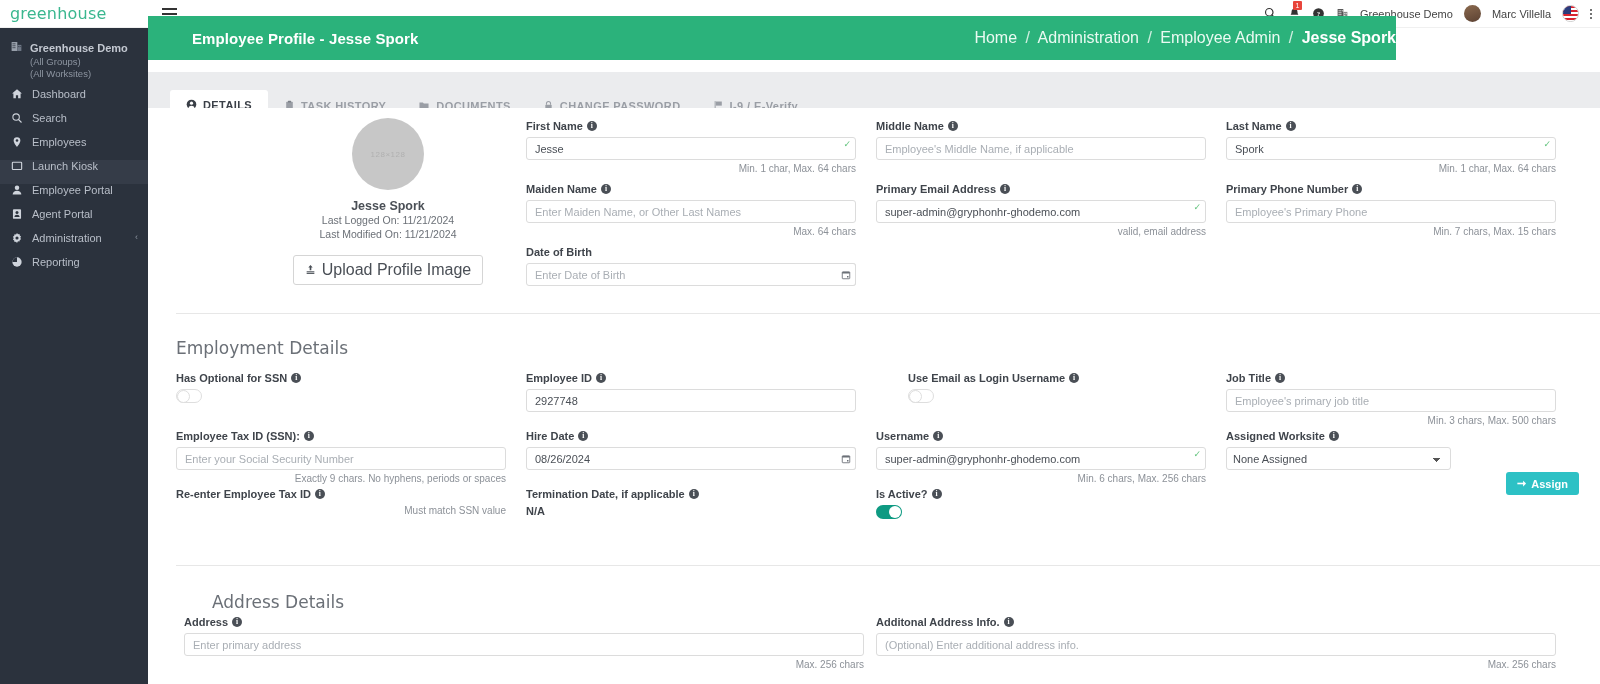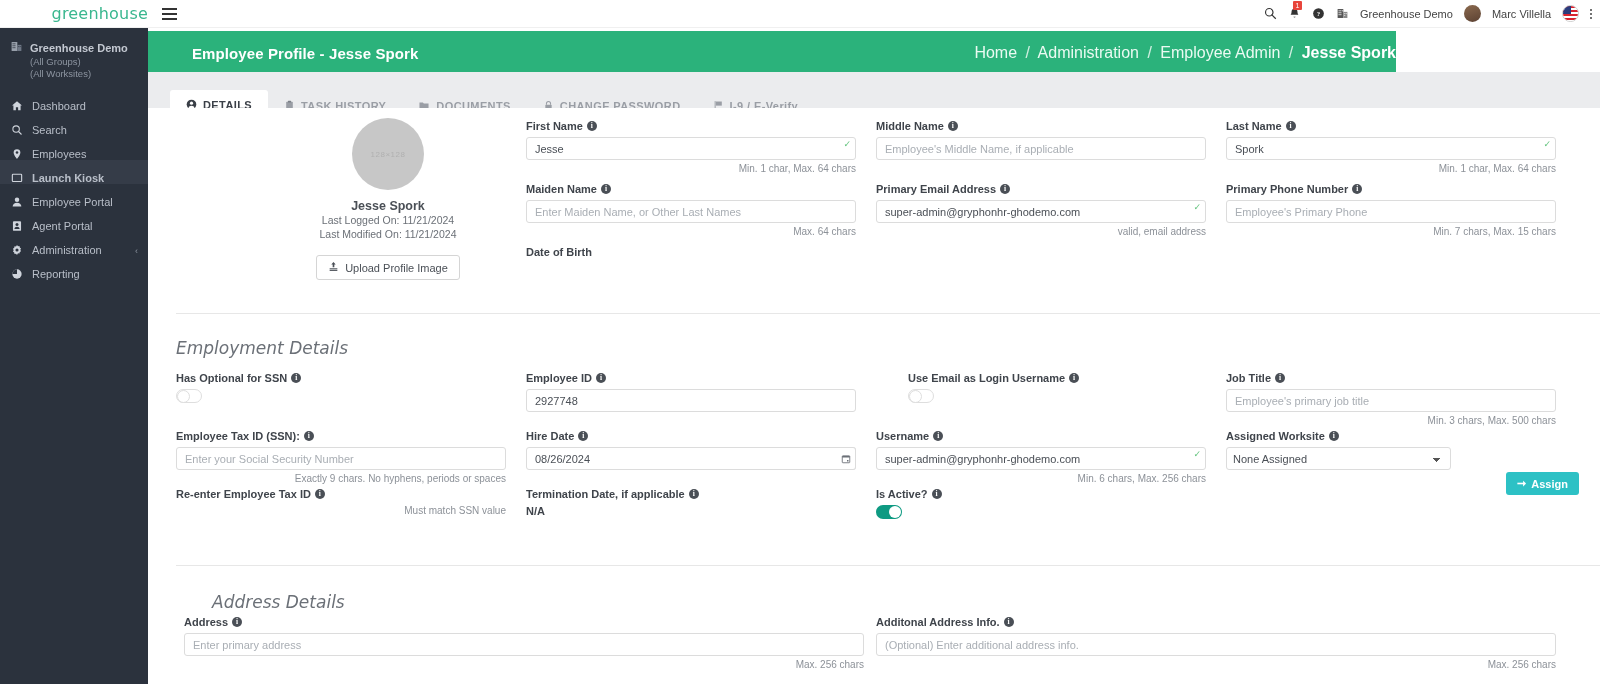--- a/index.html
+++ b/index.html
@@ -11,24 +11,23 @@
   }
   body { position: relative; }
 
   
   .topbar {
     position: absolute; top: 0; left: 0; width: 1600px; height: 28px;
     background: #ffffff; display: flex; align-items: center;
     border-bottom: 1px solid #f0f0f0;
   }
   .logo {
-    width: 148px; padding-left: 26px;
+    width: 148px; padding-left: 10px;
     color: #3ab78f; font-size: 16px; letter-spacing: .2px;
     font-family: "DejaVu Sans", sans-serif;
-    text-align: right;
   }
   .hamburger { margin-left: 8px; width: 26px; height: 22px;
     display: flex; flex-direction: column; justify-content: center;
     align-items: center; gap: 3px; cursor: pointer; }
   .hamburger i { display: block; width: 15px; height: 2px; background: #333; }
   .topbar-right { margin-left: auto; display: flex; align-items: center;
     gap: 11px; padding-right: 8px; height: 28px; }
   .ticon { color: #333; font-size: 13px; line-height: 1; cursor: pointer;
     position: relative; display: flex; align-items: center; }
   .badge { position: absolute; top: -6px; left: 5px;
@@ -51,33 +50,33 @@
   
   .sidebar {
     position: absolute; top: 28px; left: 0; width: 148px; height: 656px;
     background: #2b323d; color: #b9bfc9;
   }
   .org-block { padding: 10px 10px 8px 10px; display: flex; gap: 7px; }
   .org-block .bldg { flex: 0 0 auto; margin-top: 1px; }
   .org-title { font-size: 11px; color: #c3c8d1; font-weight: bold; line-height: 13px; }
   .org-sub { font-size: 9.5px; color: #8d95a1; line-height: 12px; }
   .nav-item {
-    display: flex; align-items: flex-end; gap: 9px;
+    display: flex; align-items: flex-start; gap: 9px;
     height: 24px; padding: 0 10px; font-size: 11px; color: #b9bfc9;
     cursor: pointer; position: relative;
   }
-  .nav-item.active { background: #353c48; font-weight: bold; }
+  .nav-item.active { background: #353c48; }
   .nav-item .label { flex: 1 1 auto; }
   .nav-item .chev { font-size: 9px; color: #8d95a1; }
   .nav-ico { width: 13px; display: flex; justify-content: center;
     align-items: center; color: #cfd4dc; font-size: 11px; }
 
   
   .pagehead {
-    position: absolute; top: 31px; left: 148px; width: 1248px; height: 44px;
+    position: absolute; top: 16px; left: 148px; width: 1248px; height: 44px;
     background: #2bb27b; display: flex; align-items: center;
   }
   .pagehead h1 { font-size: 15px; color: #fff; padding-left: 44px;
     font-weight: bold; letter-spacing: .1px; }
   .breadcrumb { margin-left: auto; font-size: 16px; color: #eafaf2;
     white-space: nowrap; overflow: hidden; padding-right: 0px; }
   .breadcrumb a { color: #eafaf2; text-decoration: none; }
   .breadcrumb .sep { padding: 0 4px; color: #d2f0e2; }
   .breadcrumb .cur { color: #ffffff; font-weight: bold; }
 
@@ -95,33 +94,33 @@
   .tab.active { background: #fff; color: #3a3f47; height: 30px;
     border-radius: 3px 3px 0 0; }
 
   
   .content {
     position: absolute; top: 108px; left: 148px; width: 1452px; height: 576px;
     background: #fff; overflow: hidden;
   }
   .divider { height: 1px; background: #e7e7e7; margin: 0 28px; }
   .sect-title { font-size: 17px; color: #6b7077; font-weight: normal;
-    font-family: "DejaVu Sans", sans-serif; font-style: italic; }
+    font-family: "DejaVu Sans", sans-serif; }
 
   
   .profile { position: absolute; left: 140px; top: 10px; width: 200px;
     text-align: center; }
   .pimg { width: 72px; height: 72px; border-radius: 50%; background: #c7c7c7;
     margin: 0 auto; display: flex; align-items: center; justify-content: center;
     color: #b0b0b0; font-size: 8px; letter-spacing: .5px; }
   .pname { font-size: 12.5px; color: #4a4f56; font-weight: bold; margin-top: 9px; }
   .pmeta { font-size: 10.5px; color: #6b7077; line-height: 14px; }
   .upload-btn { margin-top: 14px; display: inline-flex; align-items: center;
     gap: 6px; border: 1px solid #d5d5d5; background: #fff; border-radius: 3px;
-    font-size: 11px; color: #4a4f56; padding: 5px 11px; cursor: pointer; }
+    font-size: 16px; color: #4a4f56; padding: 5px 11px; cursor: pointer; }
   .field { position: absolute; }
   .flabel { font-size: 11px; color: #3f444b; font-weight: bold;
     display: flex; align-items: center; gap: 4px; margin-bottom: 5px;
     white-space: nowrap; }
   .info-i { width: 10px; height: 10px; border-radius: 50%; background: #4a4f56;
     color: #fff; font-size: 7.5px; line-height: 10px; text-align: center;
     font-weight: bold; font-family: "Liberation Serif", serif; flex: 0 0 auto; }
   .inp {
     width: 100%; height: 23px; border: 1px solid #dcdcdc; border-radius: 3px;
     background: #fff; font-size: 11px; color: #4a4f56;
@@ -471,20 +470,30 @@
       <span class="info-i">i</span>
     </div>
     <input class="inp" placeholder="Employee's Primary Phone" style="">
     <div class="hint">Min. 7 chars, Max. 15 chars</div>
   </div>
 
   <div class="field" style="left:378px; top:138px; width:330px;">
     <div class="flabel">
       <span>Date of Birth</span>
     </div>
+    <div class="inp-wrap">
+      <input class="inp" style="padding-right: 24px;" placeholder="Enter Date of Birth">
+      <span class="cal-btn">
+        <svg width="10" height="10" viewBox="0 0 16 16">
+            <rect x="2" y="3" width="12" height="11" rx="1" fill="none" stroke="#6b7077" stroke-width="1.4"></rect>
+            <rect x="2" y="3" width="12" height="2.6" fill="#6b7077"></rect>
+            <rect x="9.6" y="9.6" width="2.4" height="2.4" fill="#6b7077"></rect>
+          </svg>
+      </span>
+    </div>
   </div>
 
   <div class="divider" style="position:absolute; left:0; top:205px; width:1452px;"></div>
 
   <div class="sect-title" style="position:absolute; left:28px; top:230px;">Employment Details</div>
 
   <div class="field" style="left:28px; top:264px; width:300px;">
     <div class="flabel">
       <span>Has Optional for SSN</span>
       <span class="info-i">i</span>

